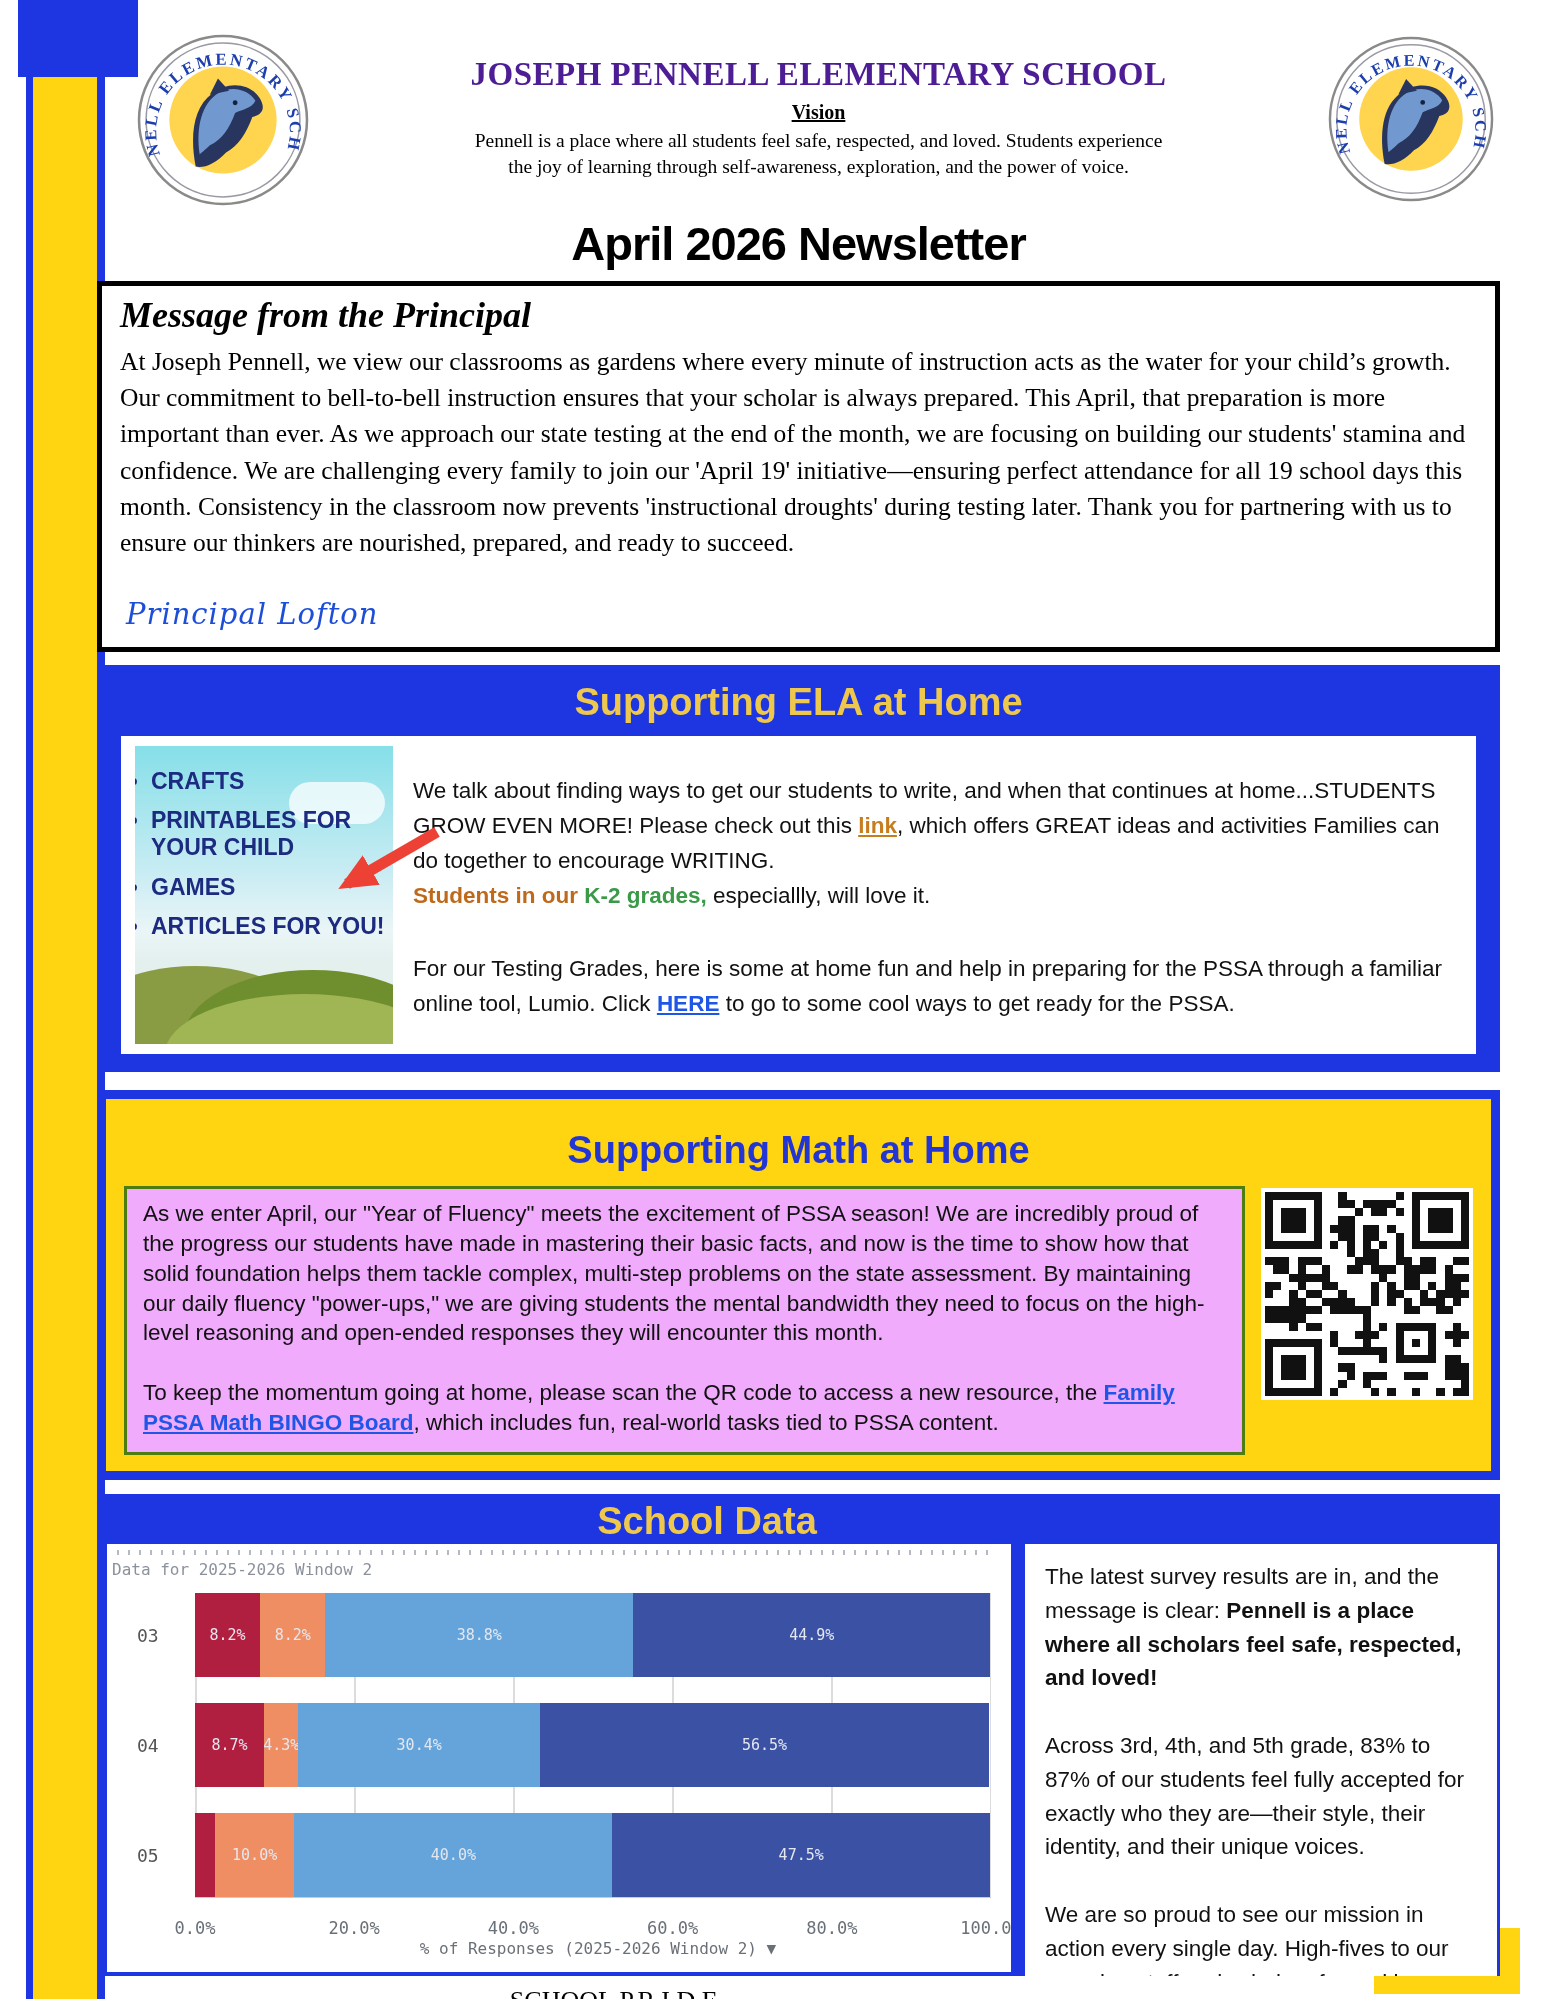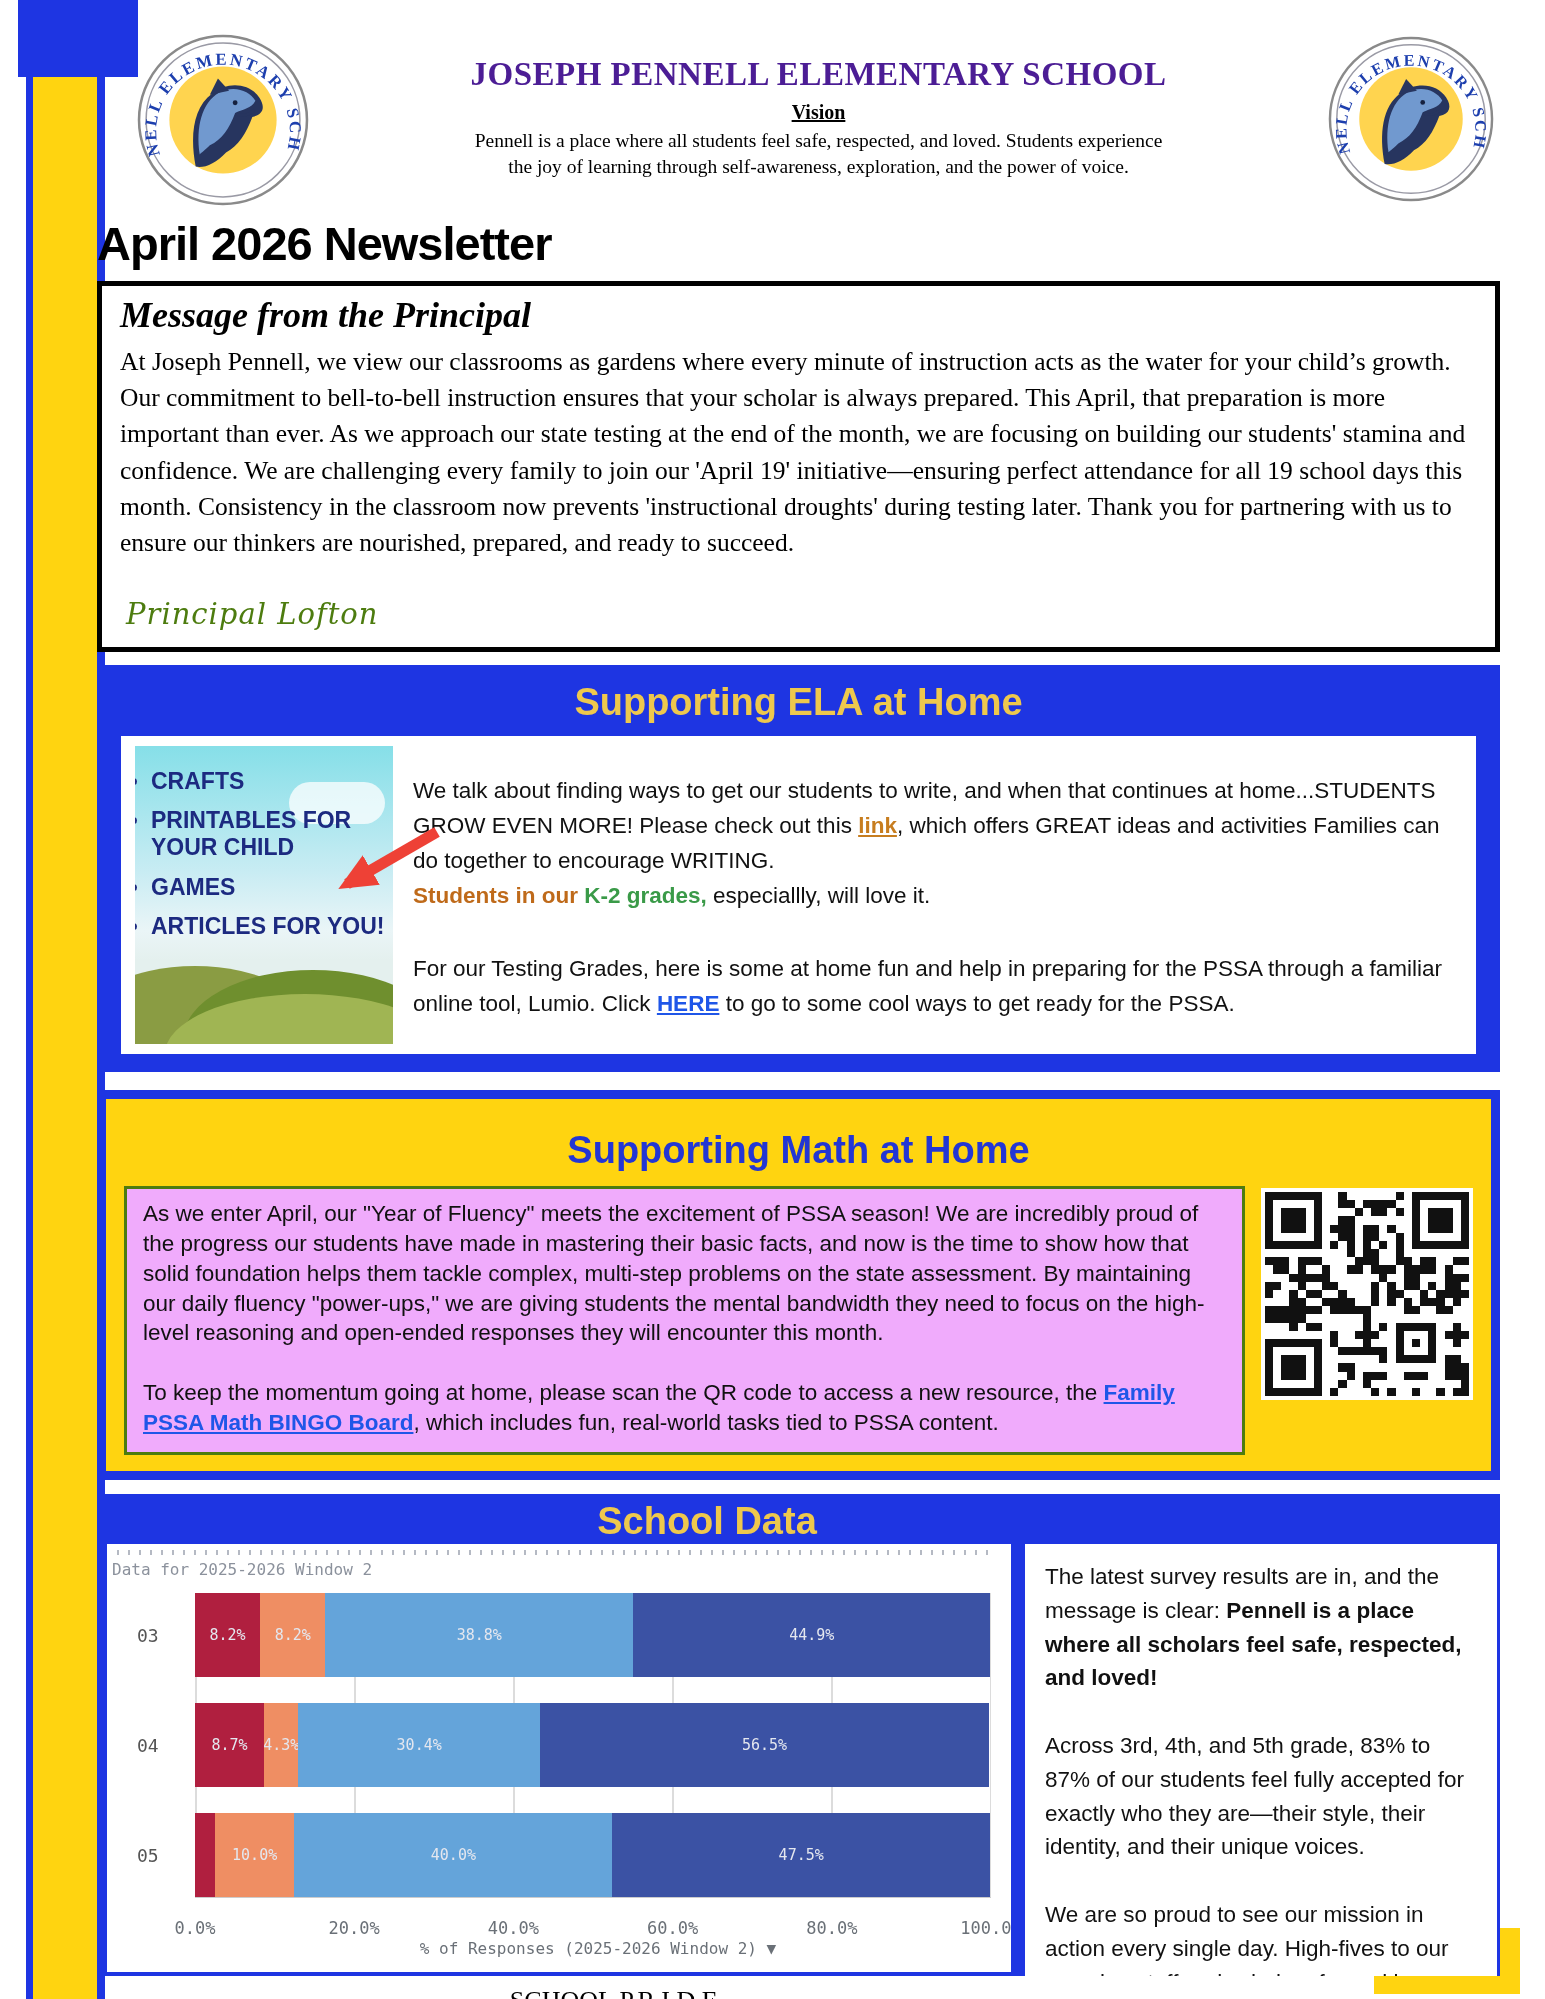--- a/index.html
+++ b/index.html
@@ -19,28 +19,28 @@
 
   
   .masthead{display:flex;align-items:flex-start;padding-top:34px;}
   .logo{flex:0 0 auto;}
   .logo.left{margin-left:40px;}
   .logo.right{margin-right:6px;margin-top:2px;}
   .mast-center{flex:1;text-align:center;padding-top:22px;font-family:"Liberation Serif",serif;}
   .school-name{font-size:33px;font-weight:bold;letter-spacing:.5px;color:#4c1d95;}
   .vision-label{font-size:20px;font-weight:bold;text-decoration:underline;margin-top:8px;}
   .vision-text{font-size:19.5px;line-height:1.32;max-width:700px;margin:4px auto 0;}
-  .newsletter-title{font-size:47px;font-weight:900;letter-spacing:-1px;margin:6px 0 0;}
+  .newsletter-title{font-size:47px;font-weight:900;letter-spacing:-1px;text-align:center;margin:6px 0 0;}
 
   
   .principal{margin-top:10px;border:5px solid #000;padding:8px 18px 4px;background:#fff;}
   .principal h2{margin:0;font-family:"Liberation Serif",serif;font-style:italic;font-weight:bold;font-size:36px;}
   .principal p{margin:8px 0 0;font-family:"Liberation Serif",serif;font-size:25.5px;line-height:1.42;}
   .signature{margin:36px 0 12px 6px;font-family:"DejaVu Serif",serif;font-style:italic;
-             font-size:29px;letter-spacing:1px;color:#4d7c0f;}
+             font-size:29px;letter-spacing:1px;color:#1d4ed8;}
 
   
   .section-title{font-size:38px;font-weight:900;text-align:center;letter-spacing:0;}
   .ela{margin-top:13px;background:var(--blue);padding:8px 24px 18px;}
   .ela .section-title{color:var(--gold);margin:8px 0 12px;}
   .ela-inner{background:#fff;padding:10px 14px;display:flex;gap:20px;min-height:240px;position:relative;}
   .ela-art{flex:0 0 258px;position:relative;overflow:hidden;
            background:linear-gradient(180deg,#86dfe8 0%,#c8ecf3 42%,#eaf5f7 62%,#e4f0ee 72%);}
   .cloud{position:absolute;top:36px;right:8px;width:96px;height:42px;background:#fff;border-radius:30px;opacity:.75;}
   .hill1{position:absolute;bottom:-52px;left:-60px;width:240px;height:130px;border-radius:50%;background:#8a9c43;}

